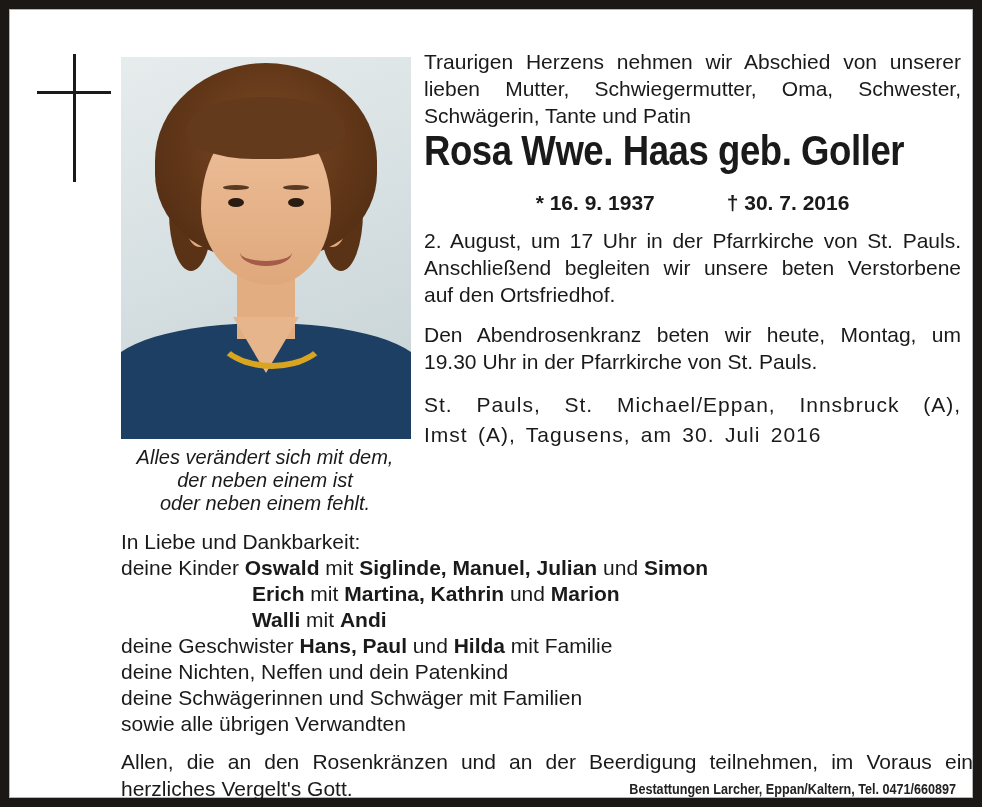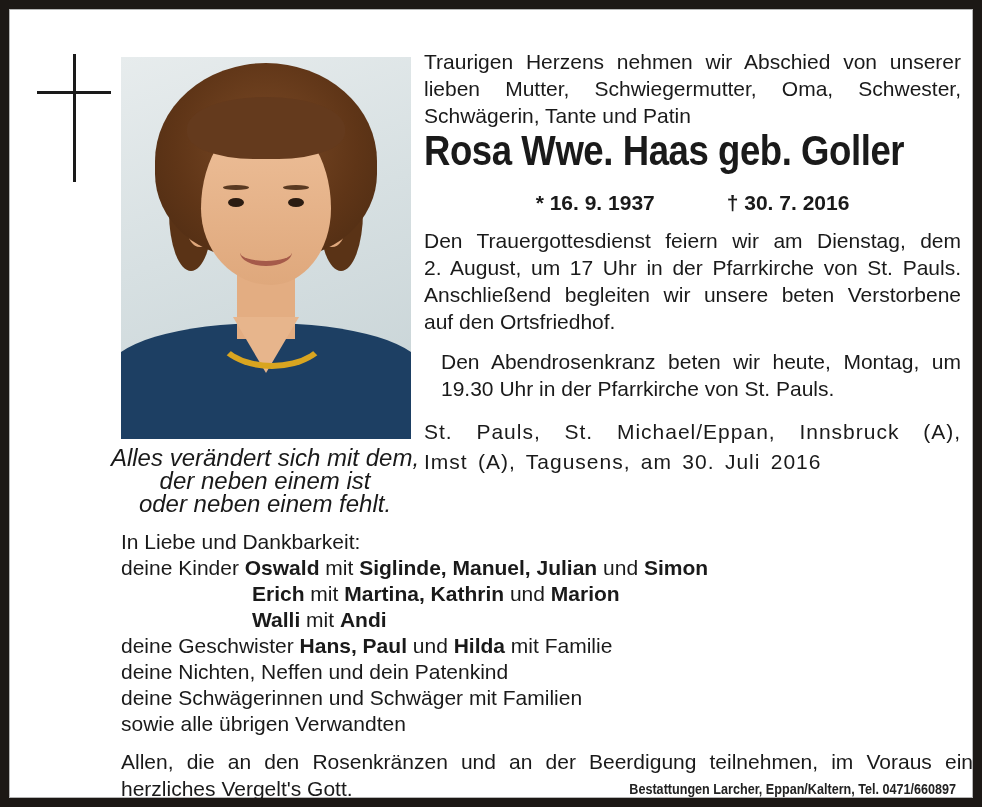--- a/index.html
+++ b/index.html
@@ -40,33 +40,33 @@
   .p-fringe{left:66px;top:40px;width:158px;height:62px;background:#643a1d;
             border-radius:50% 50% 42% 42%;}
   .p-brow-l{left:102px;top:128px;width:26px;height:5px;background:#5a3a22;border-radius:50%;}
   .p-brow-r{left:162px;top:128px;width:26px;height:5px;background:#5a3a22;border-radius:50%;}
   .p-eye-l{left:107px;top:141px;width:16px;height:9px;background:#2a1c12;border-radius:50%;}
   .p-eye-r{left:167px;top:141px;width:16px;height:9px;background:#2a1c12;border-radius:50%;}
   .p-mouth{left:119px;top:182px;width:52px;height:22px;border-bottom:5px solid #a55a4a;
            border-radius:0 0 50% 50%;}
 
   .caption{position:absolute;left:92px;top:428px;width:310px;text-align:center;
-           font-style:italic;font-size:24px;line-height:23px;}
+           font-style:italic;font-size:20px;line-height:23px;}
 
   
   .col{position:absolute;left:406px;top:30px;width:537px;font-size:21px;line-height:27px;}
   .jl{text-align:justify;text-align-last:justify;}
   .title{white-space:nowrap;}
   .title-inner{display:inline-block;transform:scaleX(.87);transform-origin:0 50%;
                font-size:42px;font-weight:bold;letter-spacing:-0.5px;line-height:44px;}
   .dates{margin-top:16px;display:flex;justify-content:center;gap:72px;
          font-weight:bold;font-size:21px;}
   .died{margin-top:18px;}
   .service{margin-top:11px;}
-  .rosary{margin-top:13px;margin-left:17px;}
+  .rosary{margin-top:13px;}
   .places{margin-top:15px;letter-spacing:1px;word-spacing:3.5px;line-height:30px;}
 
   
   .lower{position:absolute;left:103px;top:511px;width:852px;font-size:21px;line-height:26px;}
   .family .indent{padding-left:131px;}
   .b{font-weight:bold;}
   .thanks{margin-top:11px;line-height:27px;}
 
   .footer{position:absolute;right:26px;top:763px;font-size:14px;font-weight:bold;
           transform:scaleX(.9);transform-origin:100% 50%;color:#222;white-space:nowrap;}
@@ -118,21 +118,20 @@
         <span class="title-inner">Rosa Wwe. Haas geb. Goller</span>
       </div>
 
       <div class="dates">
         <span>* 16. 9. 1937</span>
         <span>† 30. 7. 2016</span>
       </div>
 
 
       <div class="service">
-          <div class="jl">Den Trauergottesdienst feiern wir am Dienstag, dem</div>
           <div class="jl">2. August, um 17 Uhr in der Pfarrkirche von St. Pauls.</div>
           <div class="jl">Anschließend begleiten wir unsere beten Verstorbene</div>
           <div>auf den Ortsfriedhof.</div>
         </div>
 
       <div class="rosary">
           <div class="jl">Den Abendrosenkranz beten wir heute, Montag, um</div>
           <div>19.30 Uhr in der Pfarrkirche von St. Pauls.</div>
         </div>
 

